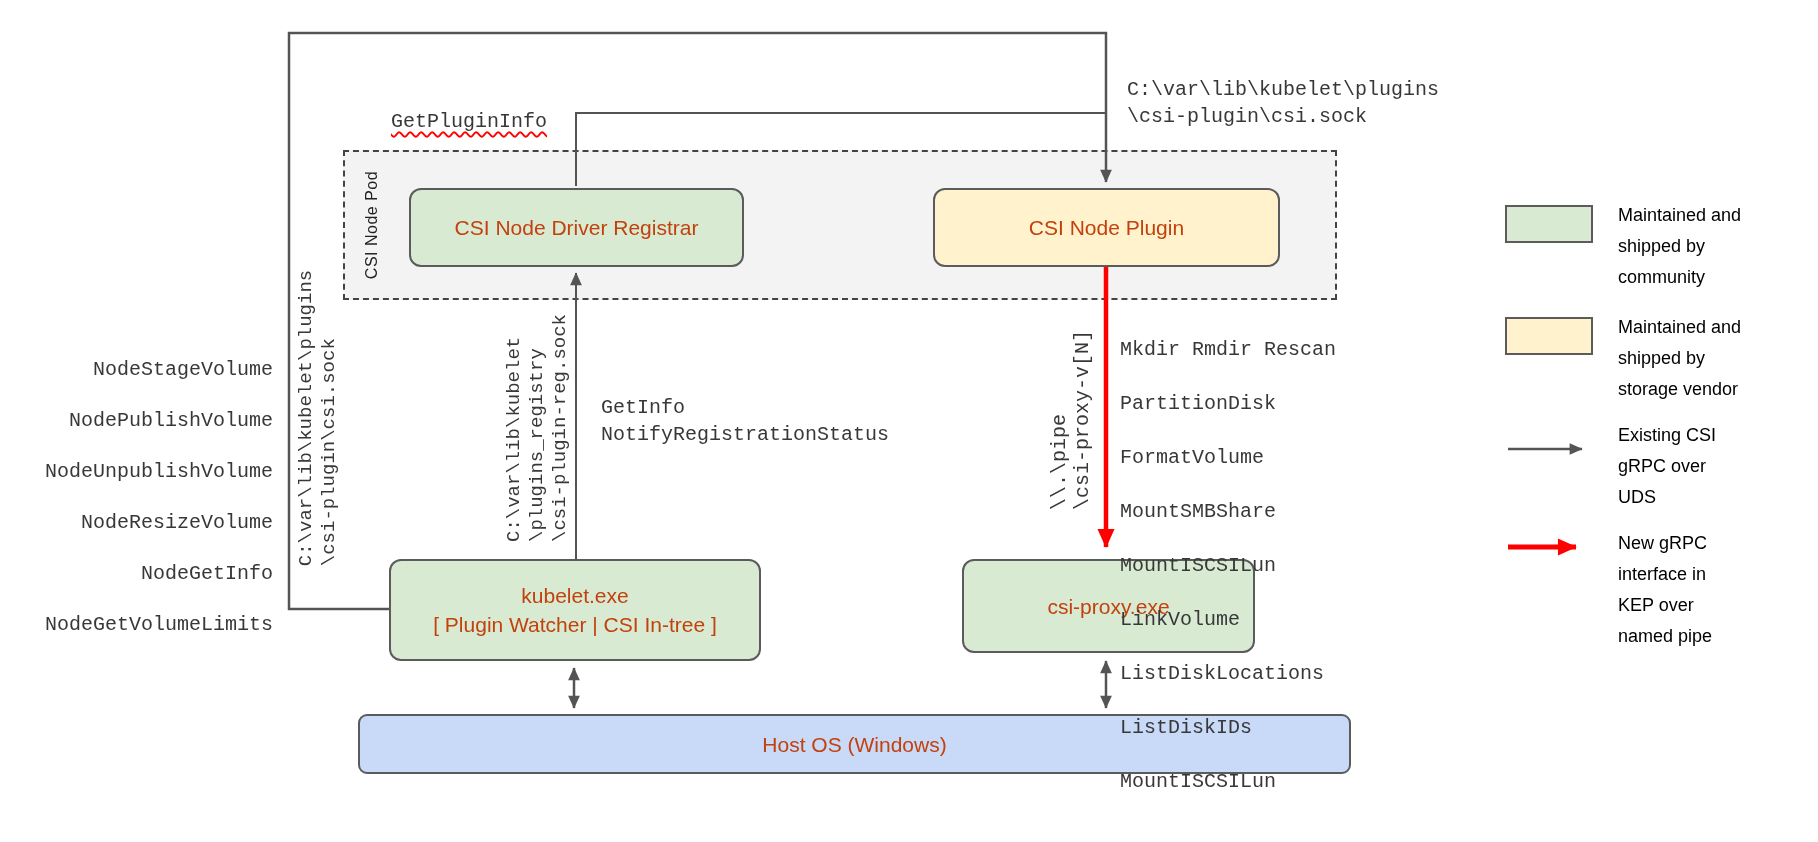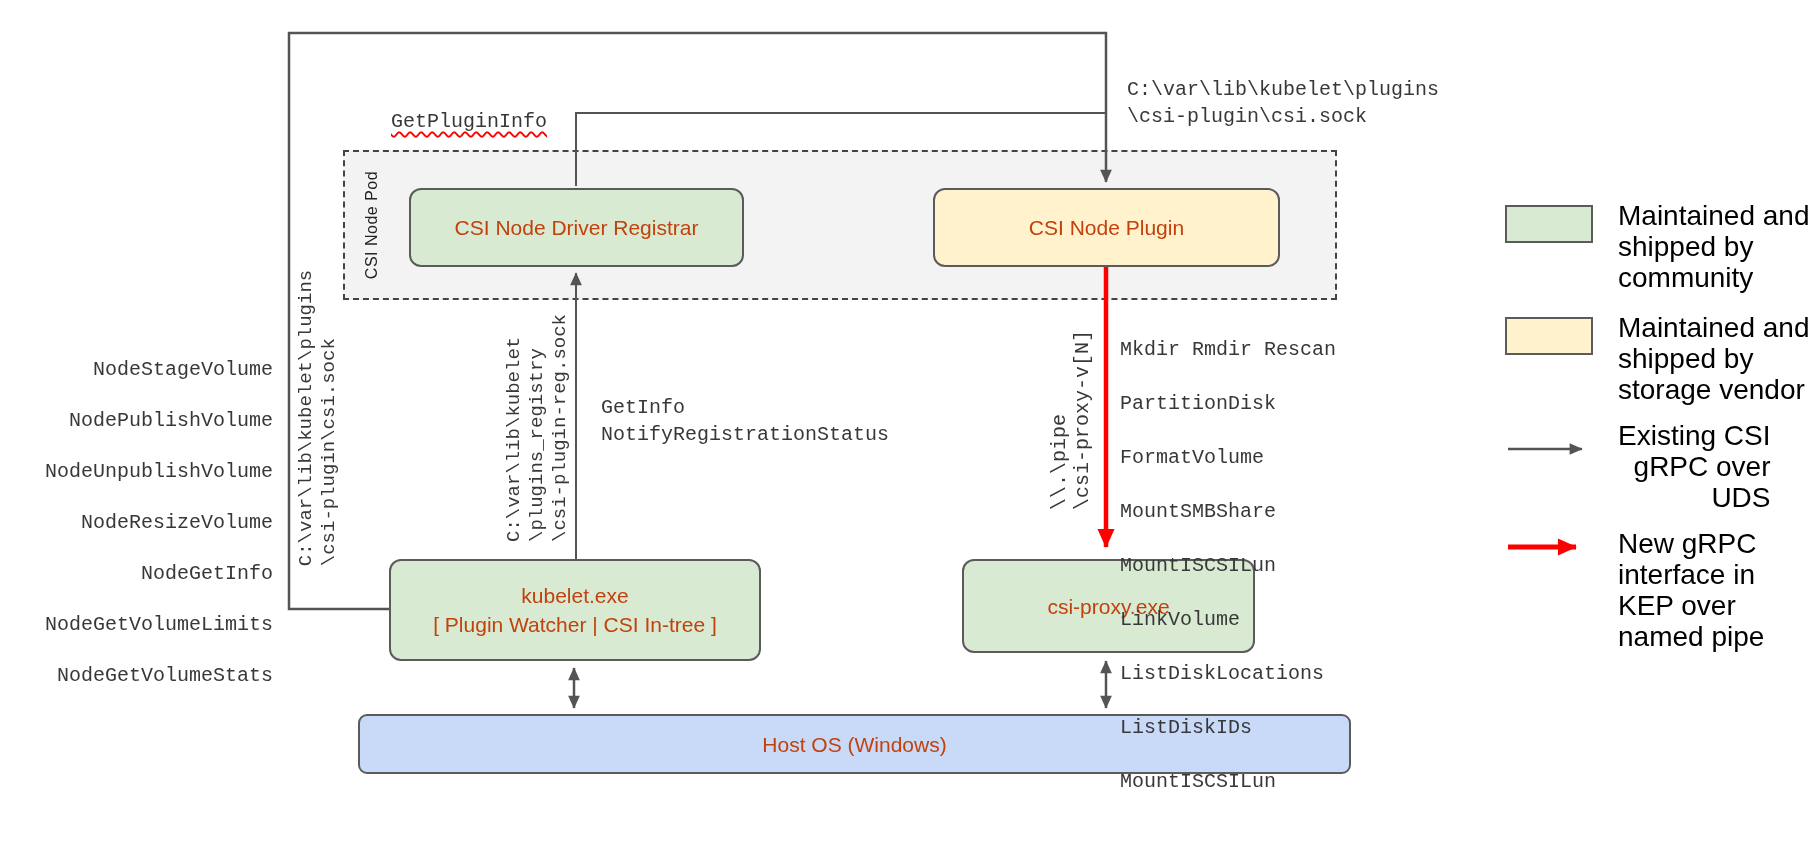--- a/index.html
+++ b/index.html
@@ -56,21 +56,21 @@
   .edge-gray{stroke:var(--line-gray);fill:none;}
   .edge-red{stroke:var(--line-red);fill:none;}
   .head-gray{fill:var(--line-gray);}
   .head-red{fill:var(--line-red);}
   
   .legend-swatch{
     position:absolute;width:88px;height:38px;border:2px solid var(--box-border);
     z-index:3;box-sizing:border-box;
   }
   .legend-label{
-    position:absolute;font-size:28px;line-height:31px;color:#000;
+    position:absolute;font-size:18px;line-height:31px;color:#000;
     white-space:pre-line;z-index:3;
   }
   .legend-arrow{position:absolute;z-index:3;}
 </style>
 </head>
 <body>
 
 <svg id="connectors" width="1818" height="842" viewBox="0 0 1818 842">
   <defs>
     <marker id="ah-gray" viewBox="0 0 10 10" refX="9.5" refY="5" markerWidth="15" markerHeight="13" markerUnits="userSpaceOnUse" orient="auto-start-reverse">
@@ -119,21 +119,20 @@
 <div class="mono" style="left:1127px;top:76px;">C:\var\lib\kubelet\plugins
 \csi-plugin\csi.sock</div>
 
 <div class="mono rpc-list" style="left:23px;top:331px;">
   <div>NodeStageVolume</div>
   <div>NodePublishVolume</div>
   <div>NodeUnpublishVolume</div>
   <div>NodeResizeVolume</div>
   <div>NodeGetInfo</div>
   <div>NodeGetVolumeLimits</div>
-  <div>NodeGetVolumeStats</div>
 </div>
 
 <div class="mono mono-small vlabel" style="left:318px;top:418px;">C:\var\lib\kubelet\plugins
 \csi-plugin\csi.sock</div>
 
 <div class="mono mono-small vlabel" style="left:537px;top:428px;">C:\var\lib\kubelet
 \plugins_registry
 \csi-plugin-reg.sock</div>
 
 <div class="mono" style="left:601px;top:394px;">GetInfo
@@ -160,21 +159,21 @@
 community</div>
 
 <div class="legend-swatch" style="left:1505px;top:317px;background:var(--vendor-fill);"></div>
 <div class="legend-label" style="left:1618px;top:312px;">Maintained and
 shipped by
 storage vendor</div>
 
 <svg class="legend-arrow" style="left:1506px;top:437px;" width="92" height="24" viewBox="0 0 92 24">
   <path class="edge-gray" stroke-width="2.5" marker-end="url(#ah-gray)" d="M 2 12 L 76 12"></path>
 </svg>
-<div class="legend-label" style="left:1618px;top:420px;text-align:right;">Existing CSI
+<div class="legend-label" style="left:1618px;top:420px;">Existing CSI
 gRPC over
 UDS</div>
 
 <svg class="legend-arrow" style="left:1506px;top:533px;" width="96" height="28" viewBox="0 0 96 28">
   <path class="edge-red" stroke-width="5" marker-end="url(#ah-red)" d="M 2 14 L 70 14"></path>
 </svg>
 <div class="legend-label" style="left:1618px;top:528px;">New gRPC
 interface in
 KEP over
 named pipe</div>

